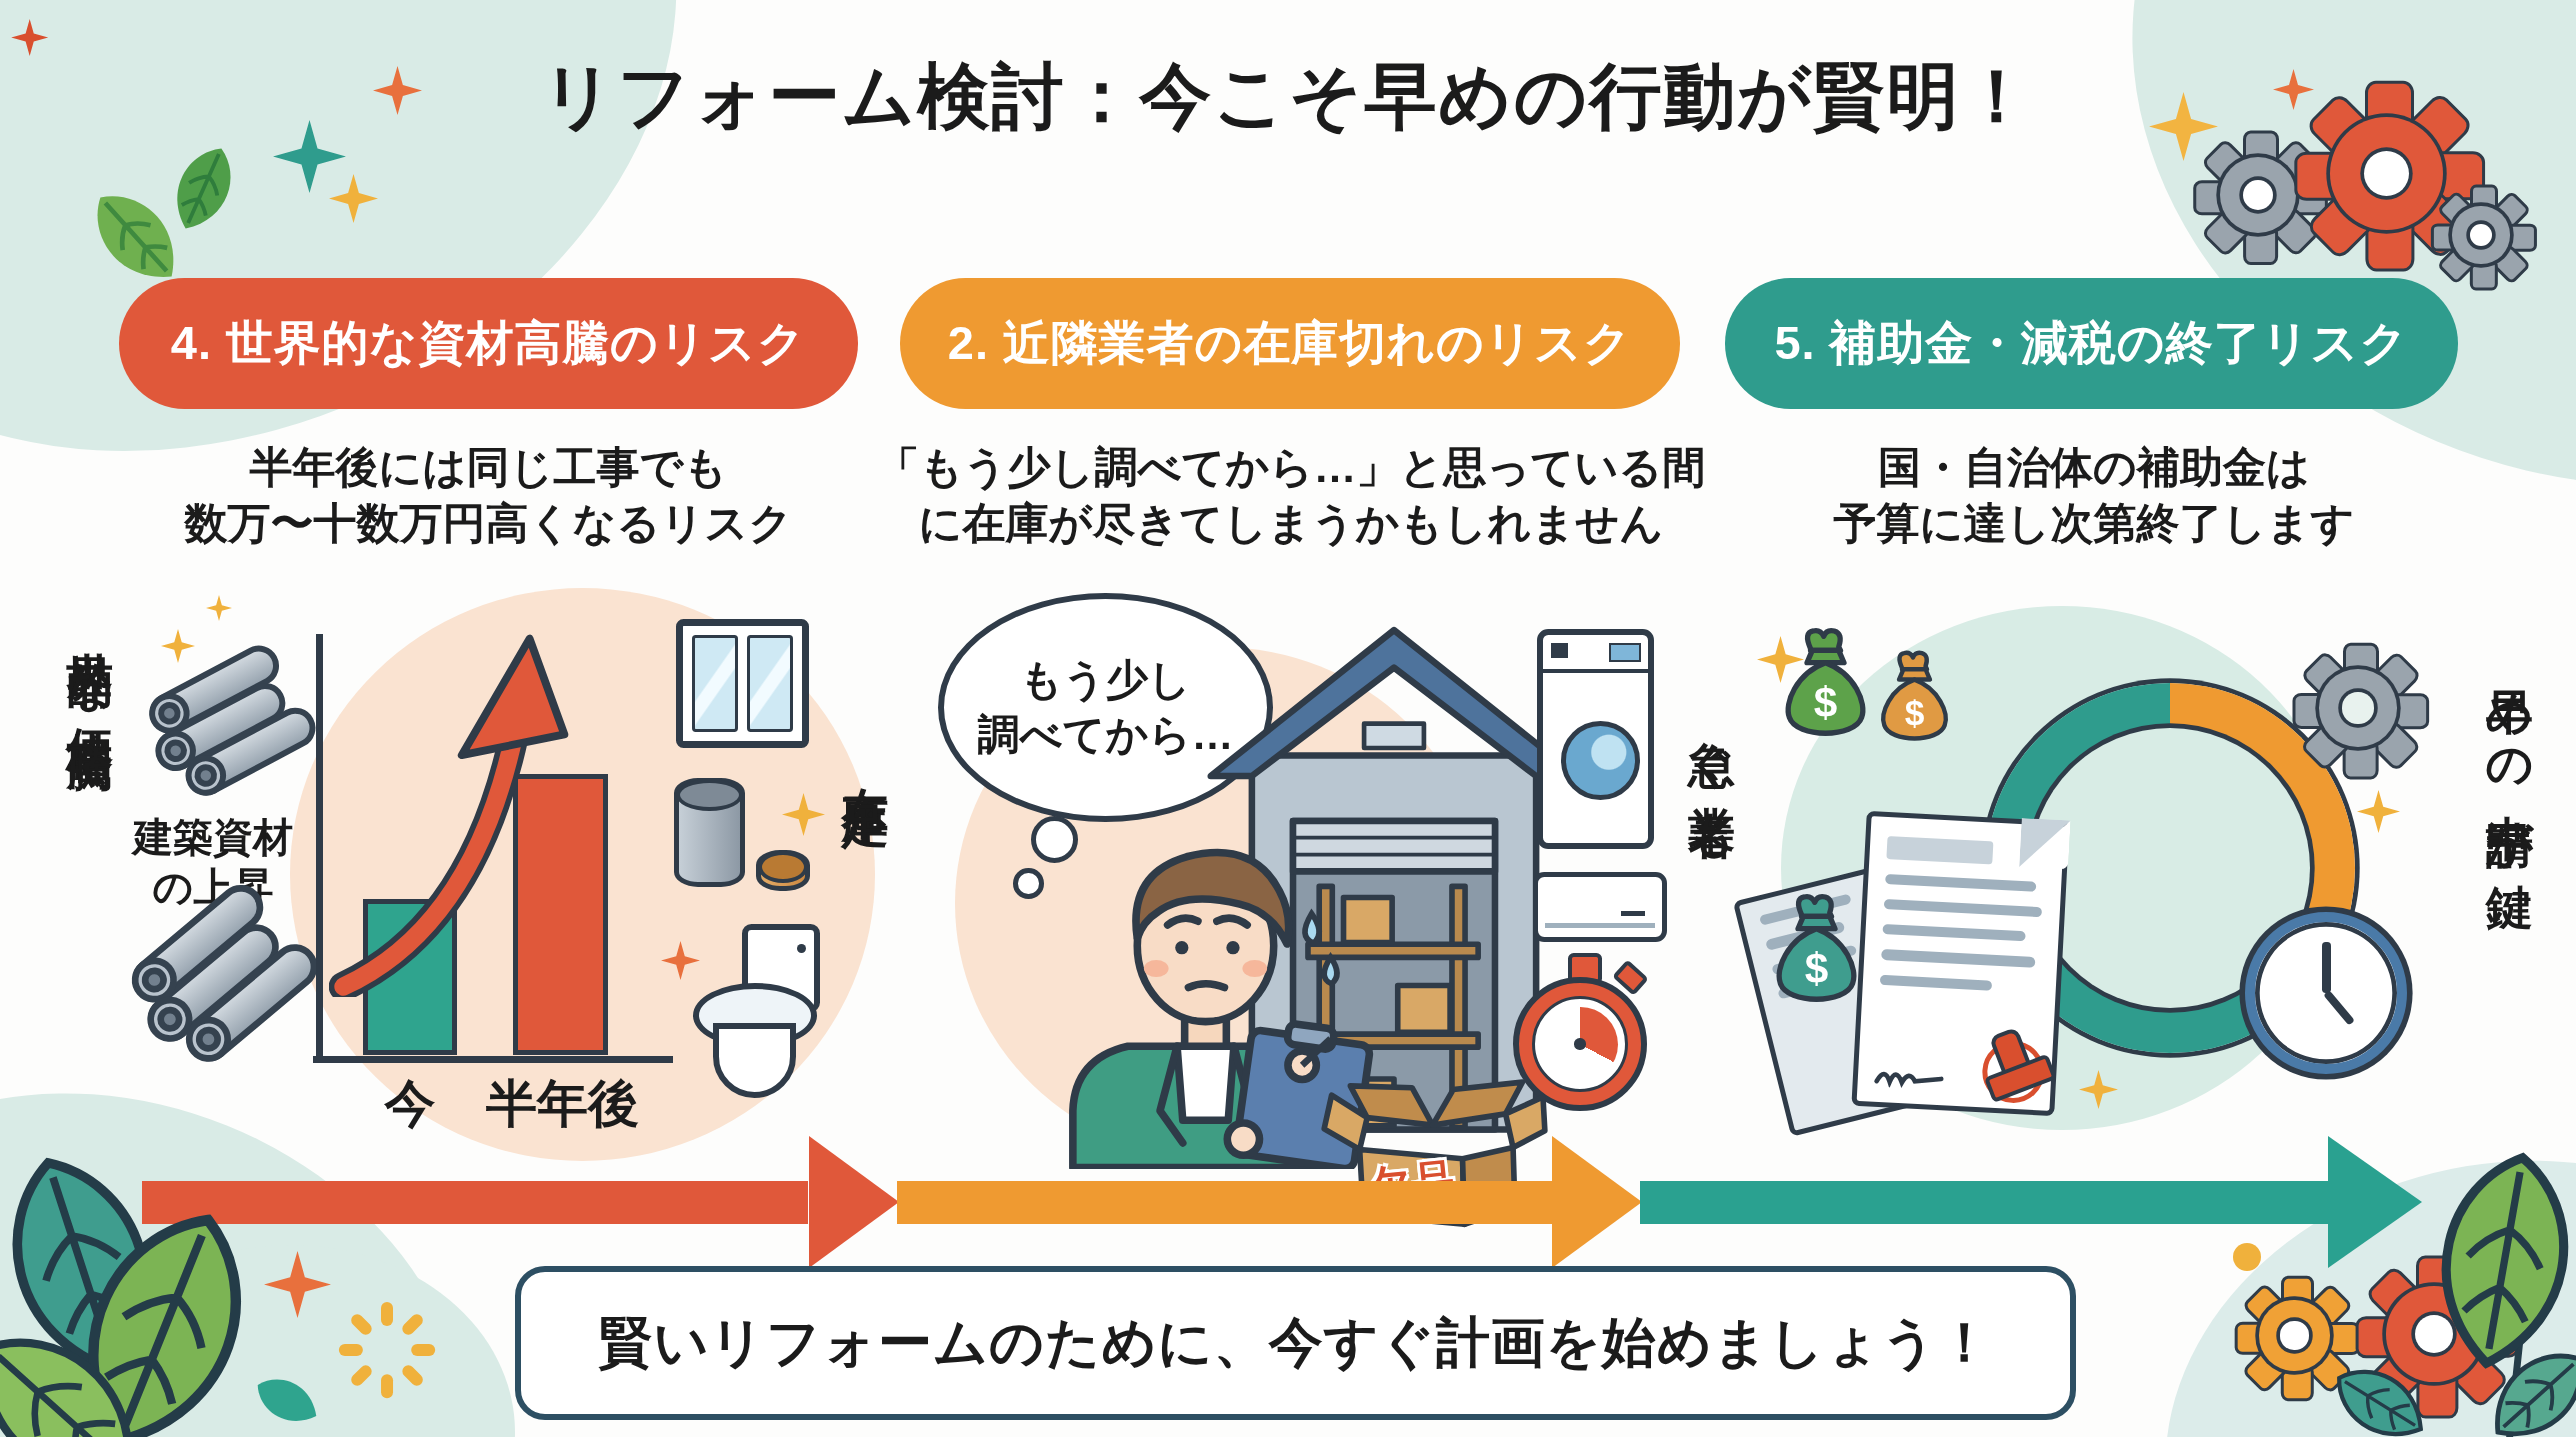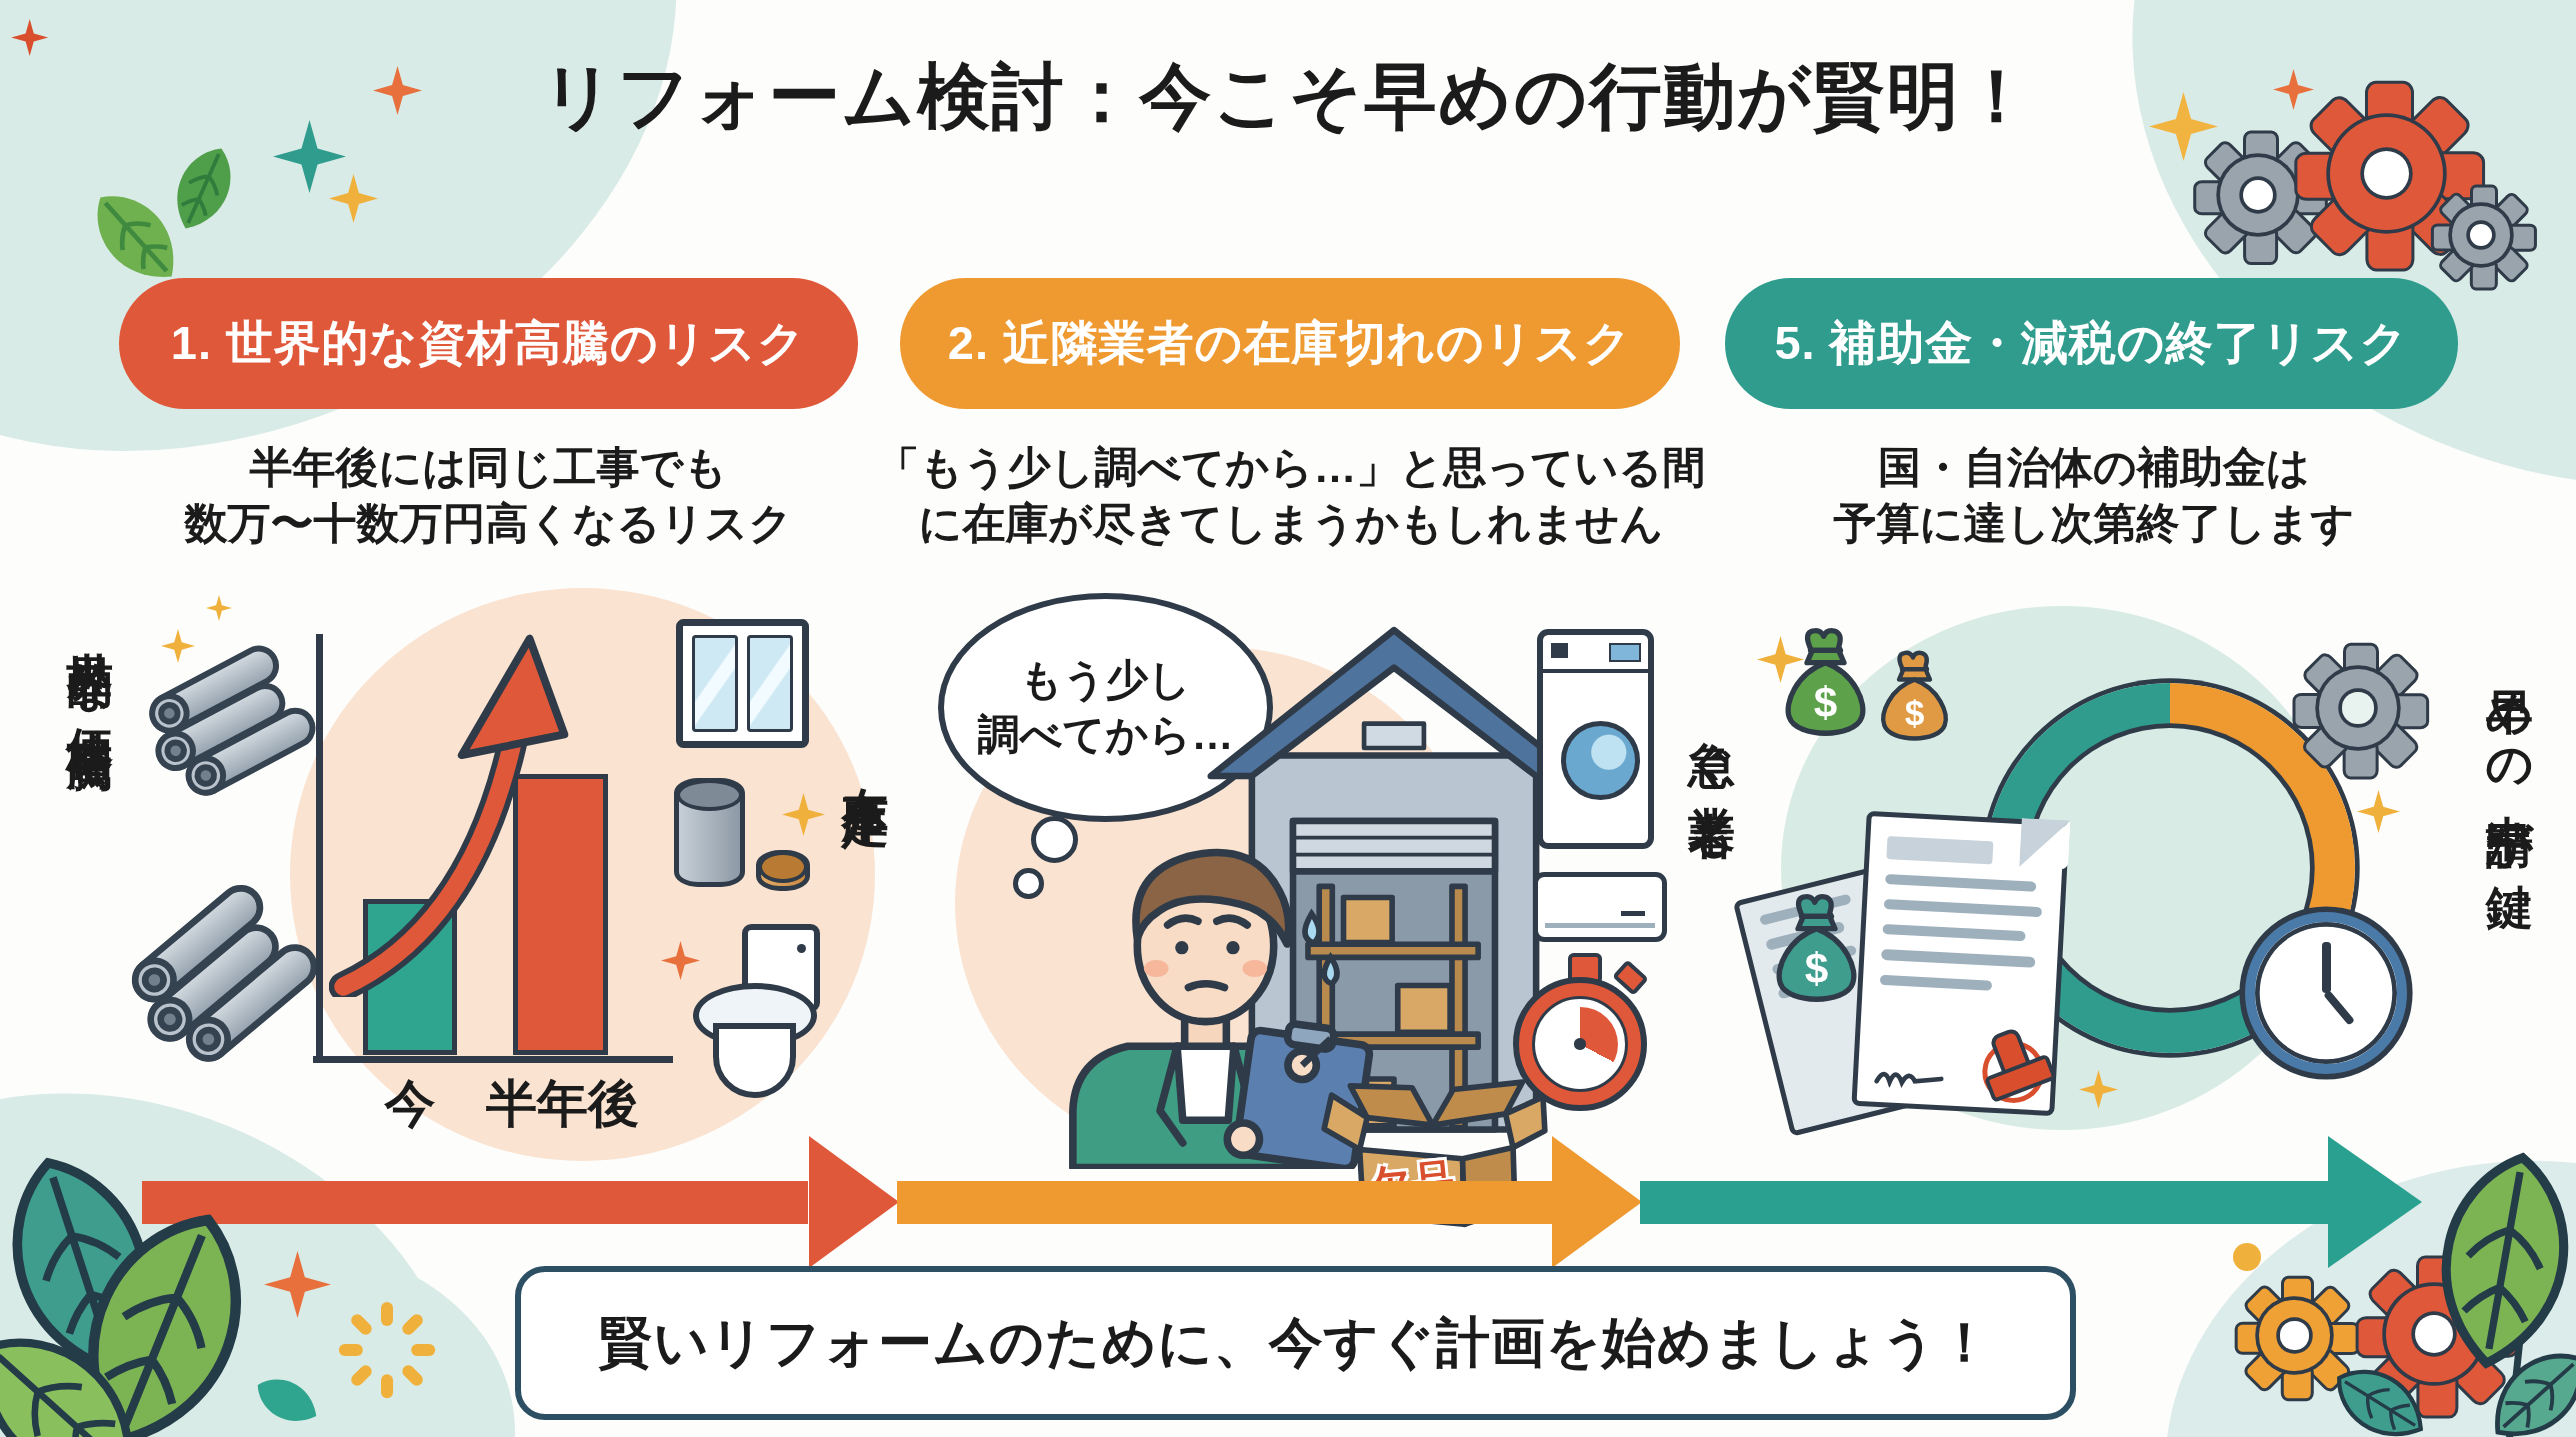--- a/index.html
+++ b/index.html
@@ -182,21 +182,21 @@
     <i style="--a: 180deg;"></i>
     <i style="--a: 225deg;"></i>
     <i style="--a: 270deg;"></i>
     <i style="--a: 315deg;"></i>
     <b></b>
   </div>
 
 <div class="abs title">リフォーム検討：今こそ早めの行動が賢明！</div>
 
 <div class="abs pill" style="left:119px;width:739px;background:#E0583A">
-  <span>1. 世界的な資材高騰のリスク</span>
+  <span>4. 世界的な資材高騰のリスク</span>
   </div>
 <div class="abs pill" style="left:900px;width:780px;background:#EF9A31">
   <span>2. 近隣業者の在庫切れのリスク</span>
   </div>
 <div class="abs pill" style="left:1725px;width:733px;background:#2F9C8D">
   <span>5. 補助金・減税の終了リスク</span>
   </div>
 
 <div class="abs desc preline" style="left:86px;width:805px">半年後には同じ工事でも
 数万〜十数万円高くなるリスク</div>
@@ -207,20 +207,22 @@
 
 <div class="col" style="left:56px;width:824px">
   <div class="blob peach" style="left:234px;top:7.5px;width:585px;height:573px"></div>
   <div class="abs vlabel" style="left:11.2px;top:34px">世界的な価格高騰</div>
   <span class="spark" style="left:105px;top:49px;width:34px;height:34px;--c:#f0b13c"></span>
   <span class="spark" style="left:150px;top:15px;width:26px;height:26px;--c:#f0b13c"></span>
 
   <svg class="abs" style="left:86px;top:82px;width:168px;height:124px;transform:rotate(-28deg)" viewBox="0 0 224 158">
       <use href="#pipebundle"></use>
     </svg>
+  <div class="matlabel preline" style="left:54px;top:232px;width:206px">建築資材
+の上昇</div>
   <svg class="abs" style="left:69px;top:329px;width:187px;height:139px;transform:rotate(-40deg)" viewBox="0 0 224 158">
       <use href="#pipebundle"></use>
     </svg>
 
   <div class="axis" style="left:260px;top:54px;width:6.6px;height:428px"></div>
   <div class="axis" style="left:257px;top:476px;width:360px;height:6.6px"></div>
   <div class="vbar" style="left: 307px; bottom: 133px; width: 94px; background: rgb(47, 164, 142); height: 156px;"></div>
   <div class="vbar" style="left: 457px; bottom: 133px; width: 95px; background: rgb(224, 88, 58); height: 281px;"></div>
   <div class="ticklab" style="left:307px;top:490px;width:94px">今</div>
   <div class="ticklab" style="left:423px;top:490px;width:167px">半年後</div>

